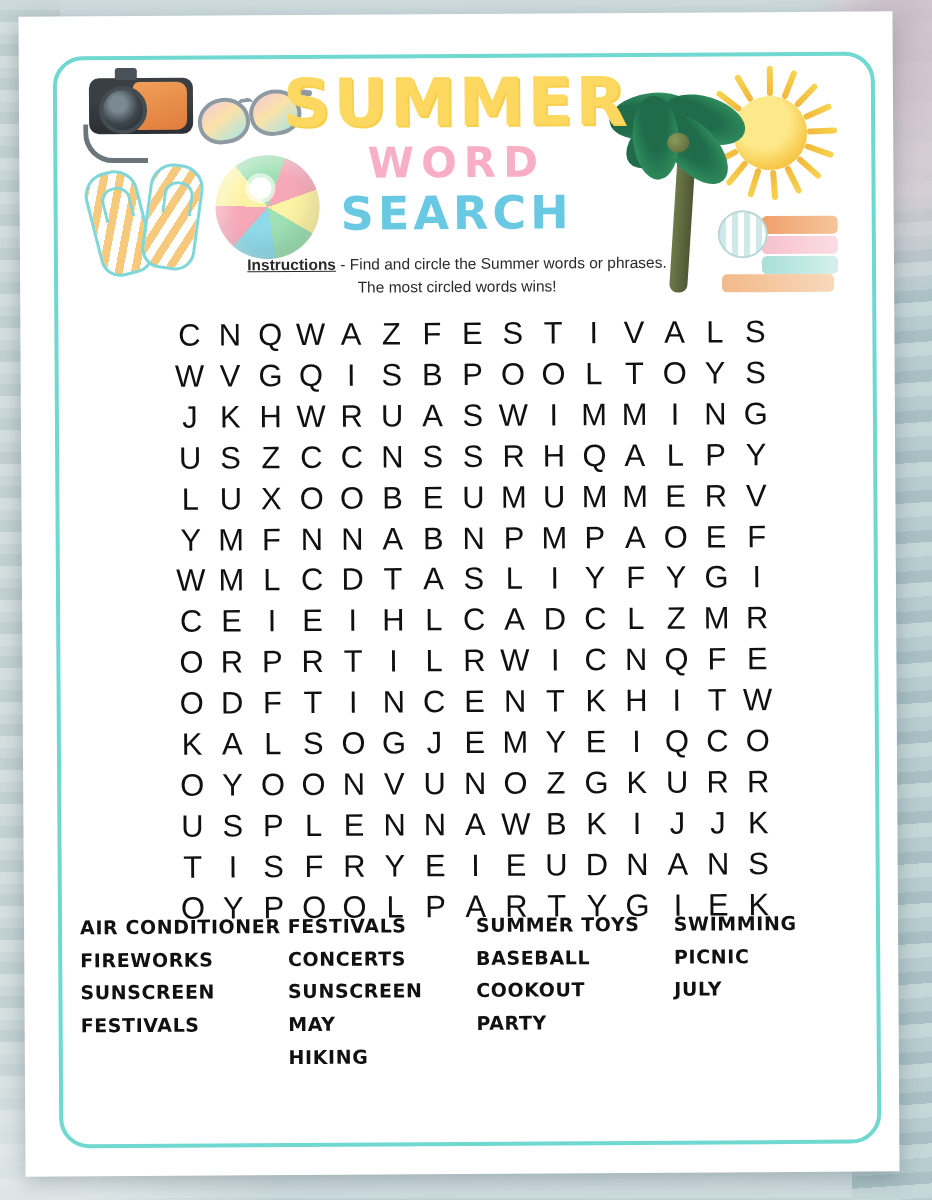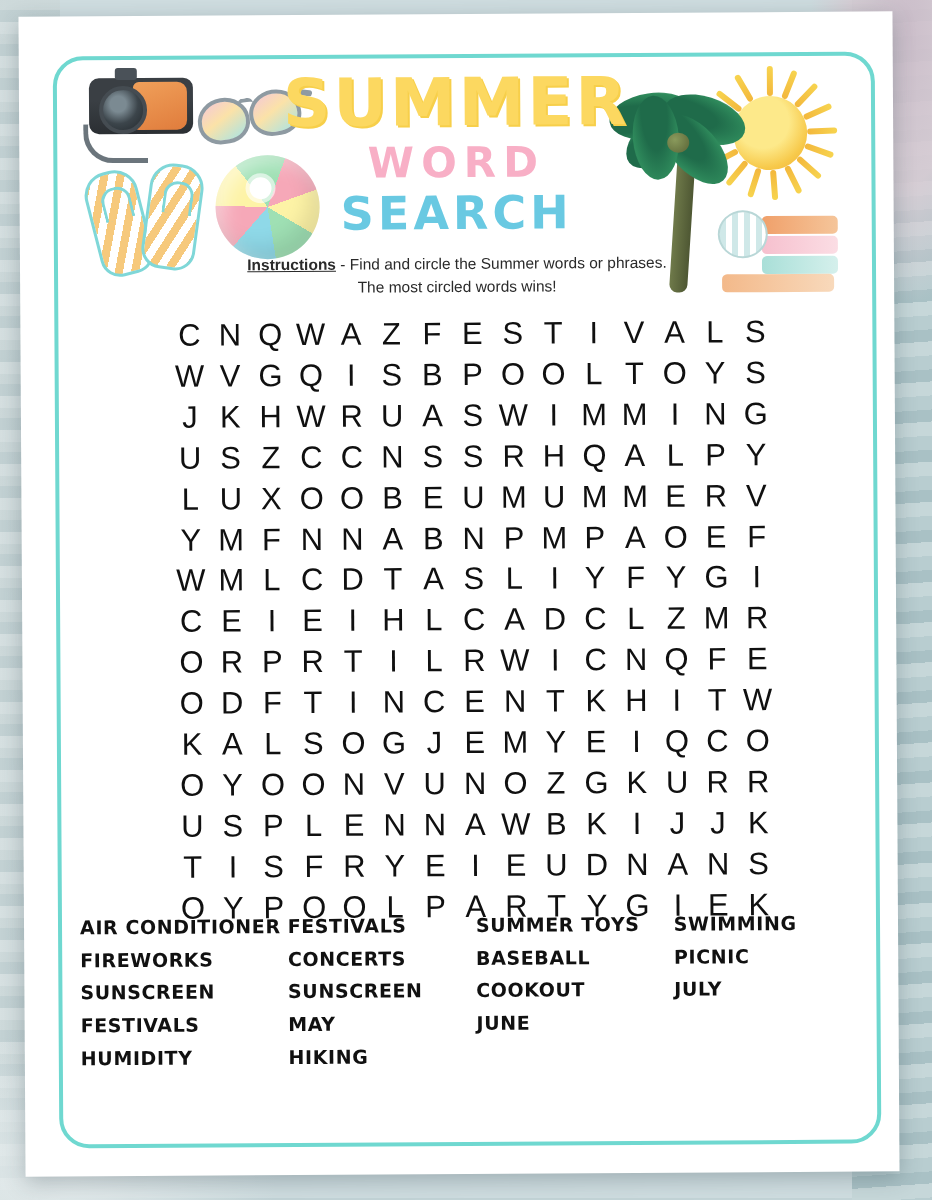--- a/index.html
+++ b/index.html
@@ -642,34 +642,33 @@
         <span>K</span>
       </div>
     </div>
 
   <div class="wordlist" id="wordlist">
       <div class="wl-col">
         <div class="wl-item">AIR CONDITIONER</div>
         <div class="wl-item">FIREWORKS</div>
         <div class="wl-item">SUNSCREEN</div>
         <div class="wl-item">FESTIVALS</div>
-        <div class="wl-item">HUMIDITY</div>
       </div>
       <div class="wl-col">
         <div class="wl-item">FESTIVALS</div>
         <div class="wl-item">CONCERTS</div>
         <div class="wl-item">SUNSCREEN</div>
         <div class="wl-item">MAY</div>
         <div class="wl-item">HIKING</div>
       </div>
       <div class="wl-col">
         <div class="wl-item">SUMMER TOYS</div>
         <div class="wl-item">BASEBALL</div>
         <div class="wl-item">COOKOUT</div>
-        <div class="wl-item">JUNE</div>
+        <div class="wl-item">PARTY</div>
       </div>
       <div class="wl-col">
         <div class="wl-item">SWIMMING</div>
         <div class="wl-item">PICNIC</div>
         <div class="wl-item">JULY</div>
       </div>
     </div>
 </div>
 
 </body></html>

